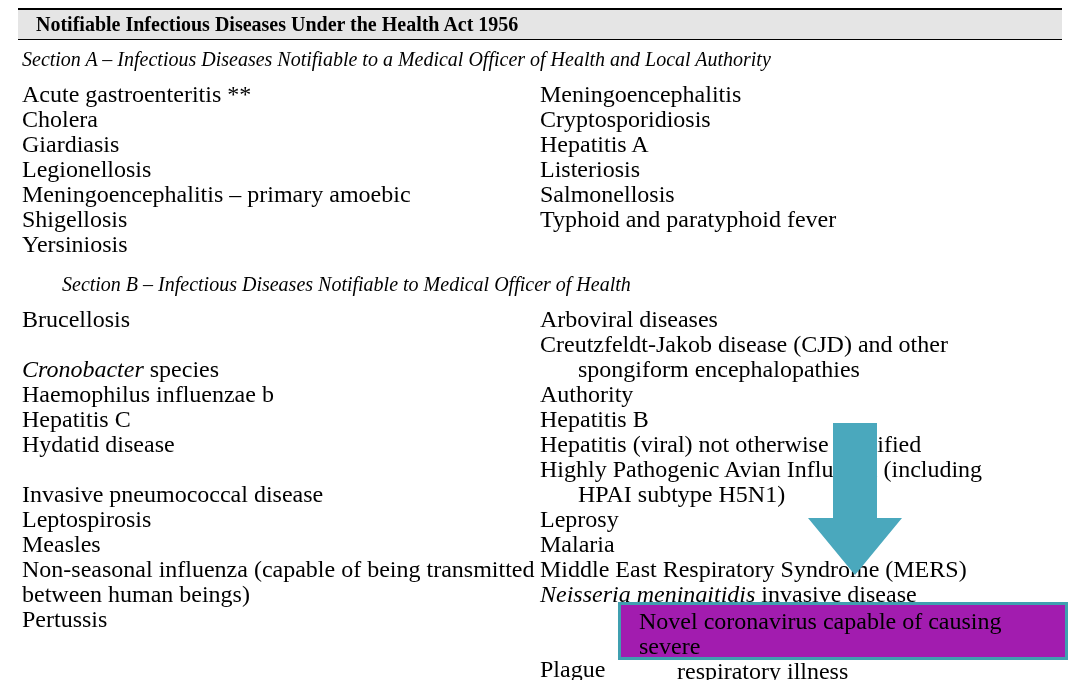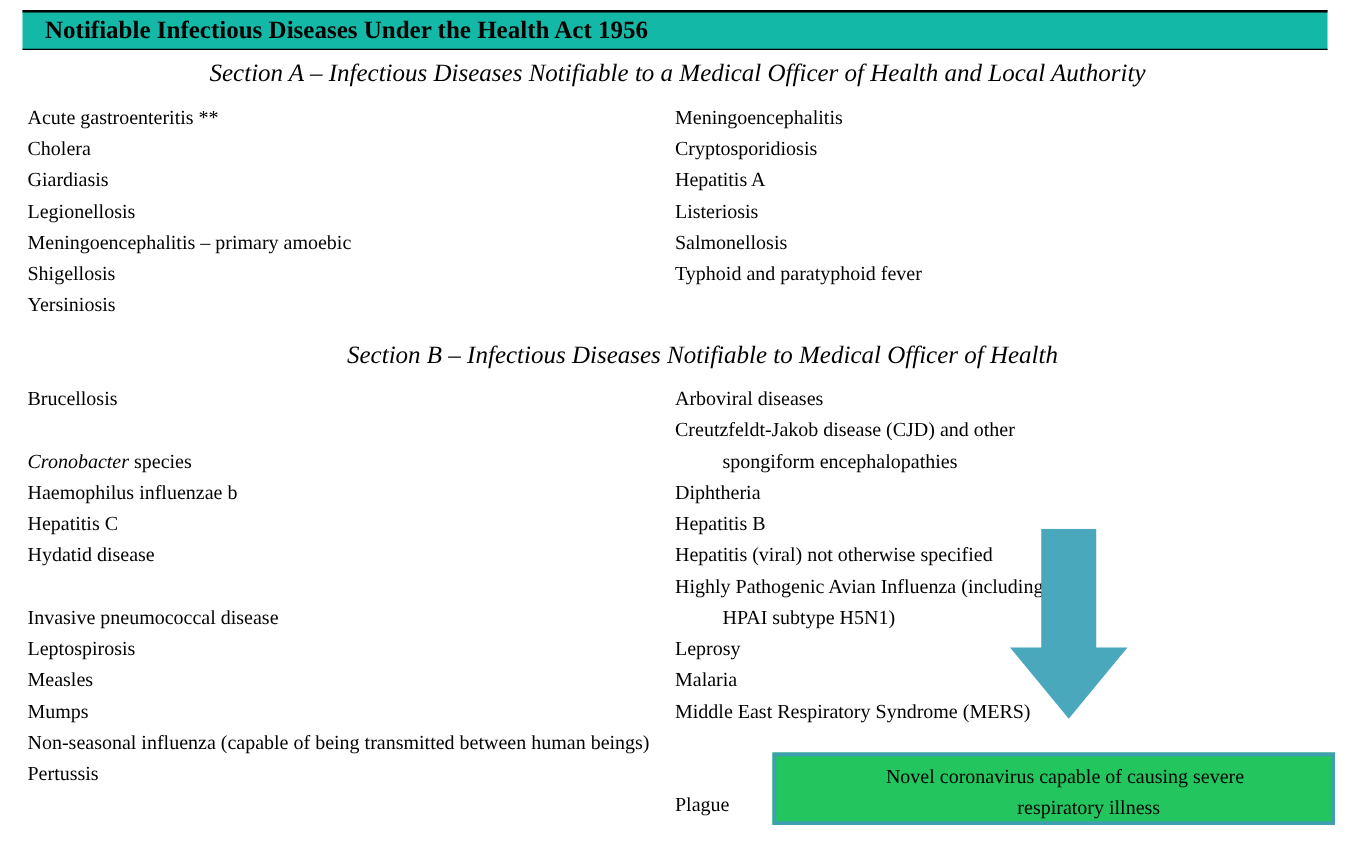--- a/index.html
+++ b/index.html
@@ -17,70 +17,68 @@
   }
   .page {
     position: relative;
     width: 1080px;
     height: 680px;
     box-sizing: border-box;
     padding: 0 18px;
   }
   .title-bar {
     margin-top: 8px;
-    background: #14b8a6;
+    background: #e5e5e5;
     border-top: 2px solid #000;
     border-bottom: 1px solid #000;
     padding: 2px 6px 3px 18px;
     font-weight: bold;
     font-size: 20px;
     line-height: 24px;
   }
   .section-head {
     font-style: italic;
     font-size: 20px;
     line-height: 26px;
     margin-top: 6px;
     margin-left: 4px;
-    text-align: center;
   }
   .cols {
     display: flex;
     margin-top: 10px;
   }
   .col {
     width: 50%;
     box-sizing: border-box;
   }
   .col.left { padding-left: 4px; }
   .col.right { padding-left: 0px; }
   .entry {
-    font-size: 16px;
+    font-size: 24px;
     line-height: 25px;
     white-space: pre-wrap;
     font-family: Liberation Serif, serif;
   }
   .entry .hang {
     display: block;
     padding-left: 38px;
   }
   .entry .ital { font-style: italic; }
   .spacer { height: 25px; }
 
   
   .highlight-box {
     position: absolute;
     left: 618px;
     top: 594px;
     width: 450px;
     height: 58px;
     border: 3px solid #3f9fb0;
     box-sizing: border-box;
-    background: #22c55e;
-    text-align: center;
+    background: #a21caf;
   }
   .highlight-box .entry {
     padding: 4px 0 0 18px;
   }
 
   
   .arrow {
     position: absolute;
     left: 805px;
     top: 415px;
@@ -125,35 +123,35 @@
       <div class="entry">Brucellosis</div>
       <div class="spacer"></div>
       <div class="entry"><span class="ital">Cronobacter</span> species</div>
       <div class="entry">Haemophilus influenzae b</div>
       <div class="entry">Hepatitis C</div>
       <div class="entry">Hydatid disease</div>
       <div class="spacer"></div>
       <div class="entry">Invasive pneumococcal disease</div>
       <div class="entry">Leptospirosis</div>
       <div class="entry">Measles</div>
-      <div class="entry">Mumps</div>
       <div class="entry">Non-seasonal influenza (capable of being transmitted between human beings)</div>
       <div class="entry">Pertussis</div>
     </div>
 
     <div class="col right">
       <div class="entry">Arboviral diseases</div>
       <div class="entry">Creutzfeldt-Jakob disease (CJD) and other<span class="hang">spongiform encephalopathies</span></div>
-      <div class="entry">Diphtheria</div>
+      <div class="entry">Authority</div>
       <div class="entry">Hepatitis B</div>
       <div class="entry">Hepatitis (viral) not otherwise specified</div>
       <div class="entry">Highly Pathogenic Avian Influenza (including<span class="hang">HPAI subtype H5N1)</span></div>
       <div class="entry">Leprosy</div>
       <div class="entry">Malaria</div>
       <div class="entry">Middle East Respiratory Syndrome (MERS)</div>
+      <div class="entry"><span class="ital">Neisseria meningitidis</span> invasive disease</div>
       <div class="entry" style="visibility:hidden;">Novel coronavirus capable of causing severe<span class="hang">respiratory illness</span></div>
       <div class="entry">Plague</div>
     </div>
   </div>
 
   <svg class="arrow" viewBox="0 0 100 160">
     <polygon points="28,0 72,0 72,95 97,95 50,152 3,95 28,95" fill="#4aa8bd"></polygon>
   </svg>
 
   <div class="highlight-box">

